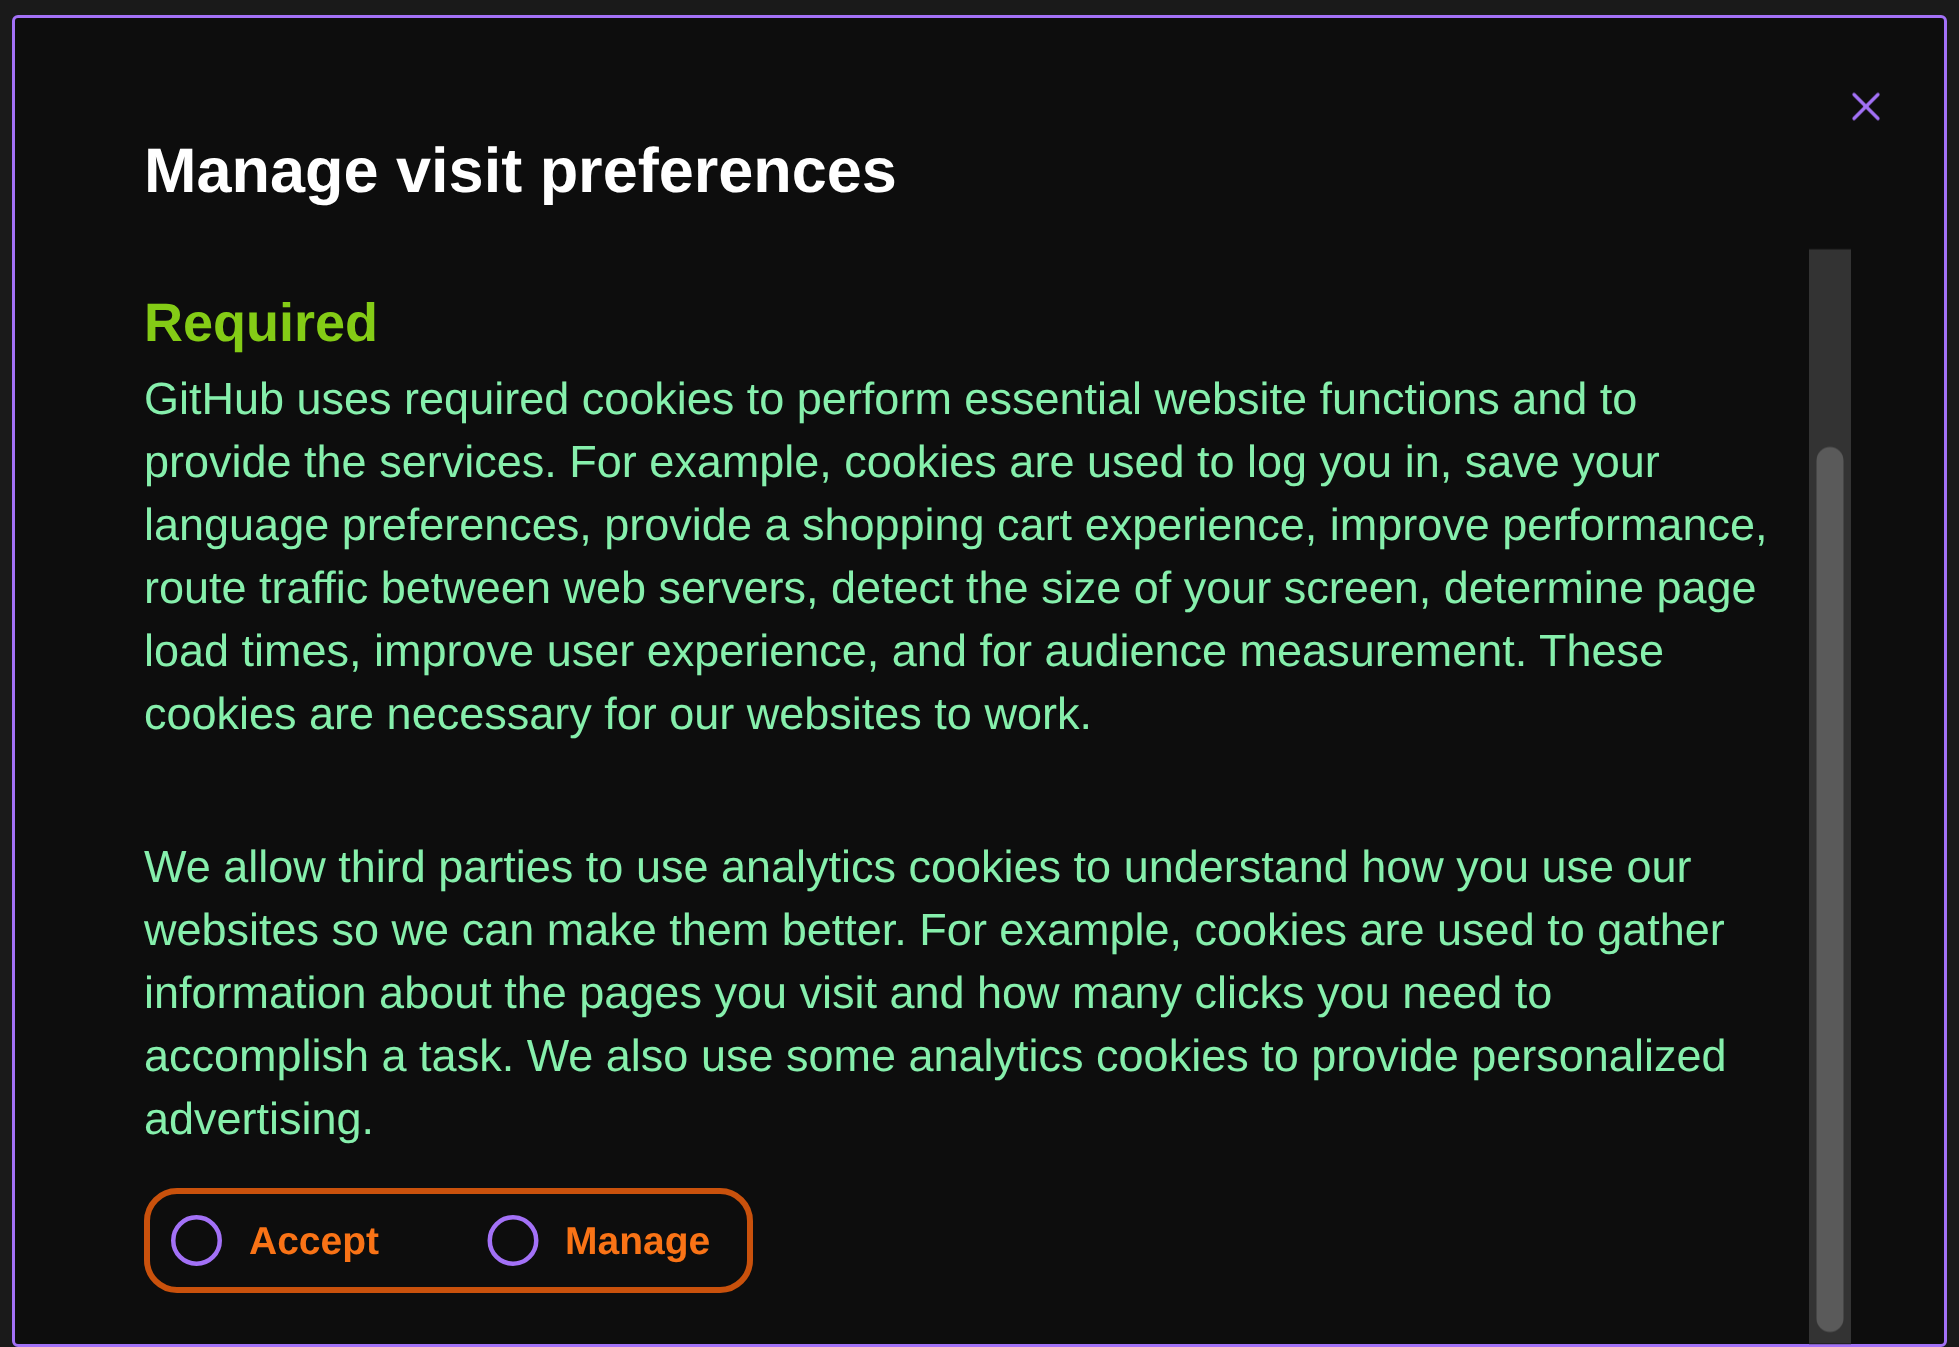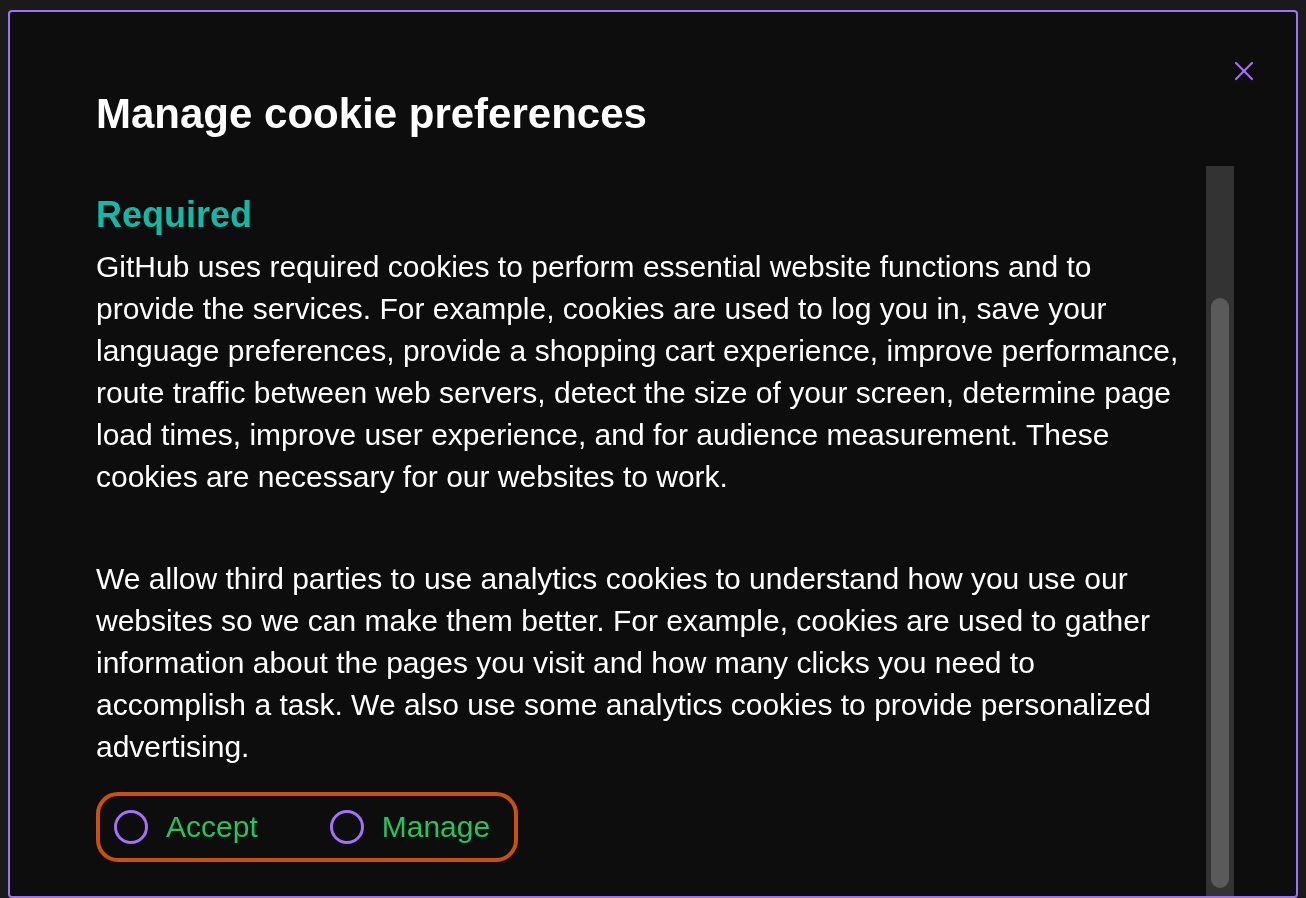--- a/index.html
+++ b/index.html
@@ -76,27 +76,27 @@
       width: 18px;
       margin-right: 5px;
       height: 590px;
       background: #5a5a5a;
       border-radius: 9px;
     }
     .section {
       margin-bottom: 60px;
     }
     .section-heading {
-      color: #14b8a6;
+      color: #84cc16;
       font-size: 36px;
       font-weight: 700;
       margin-bottom: 10px;
     }
     .section-body {
-      color: #ffffff;
+      color: #86efac;
       font-size: 30px;
       line-height: 1.4;
       font-weight: 400;
       max-width: 1095px;
     }
     .radio-group {
       display: inline-flex;
       gap: 72px;
       margin-top: 24px;
       padding: 14px 24px 14px 14px;
@@ -111,40 +111,40 @@
     }
     .radio-circle {
       width: 34px;
       height: 34px;
       border: 3px solid #a371f7;
       border-radius: 50%;
       background: transparent;
       flex-shrink: 0;
     }
     .radio-label {
-      color: #22c55e;
-      font-size: 30px;
-      font-weight: 400;
+      color: #f97316;
+      font-size: 26px;
+      font-weight: 700;
     }
   </style>
 </head>
 <body>
 
 <div class="dialog">
 
   <button class="close-btn" aria-label="Close">
     <span>
       <svg viewBox="0 0 24 24" fill="none" stroke="currentColor" stroke-width="2.2" stroke-linecap="round">
         <line x1="4" y1="4" x2="20" y2="20"></line>
         <line x1="20" y1="4" x2="4" y2="20"></line>
       </svg>
     </span>
   </button>
 
-  <h1 class="dialog-title">Manage cookie preferences</h1>
+  <h1 class="dialog-title">Manage visit preferences</h1>
 
   <div class="content-wrapper">
 
     <div class="content">
 
       <div class="section">
         <h2 class="section-heading">Required</h2>
         <p class="section-body">GitHub uses required cookies to perform essential website functions and to provide the services. For example, cookies are used to log you in, save your language preferences, provide a shopping cart experience, improve performance, route traffic between web servers, detect the size of your screen, determine page load times, improve user experience, and for audience measurement. These cookies are necessary for our websites to work.</p>
       </div>
 

